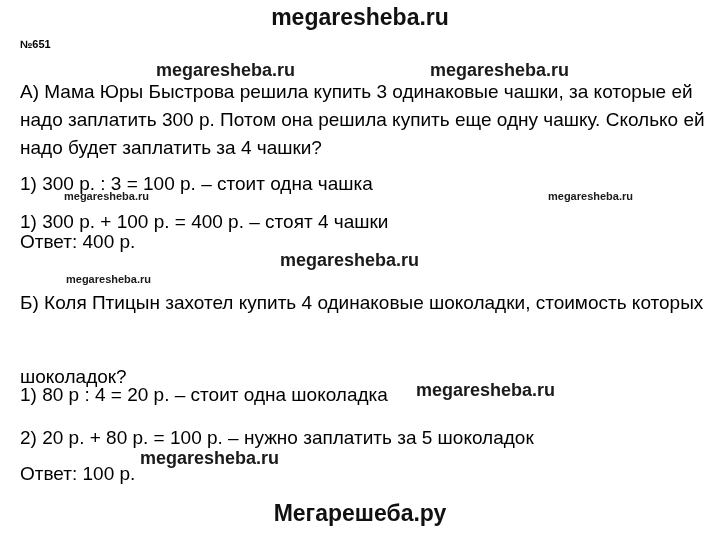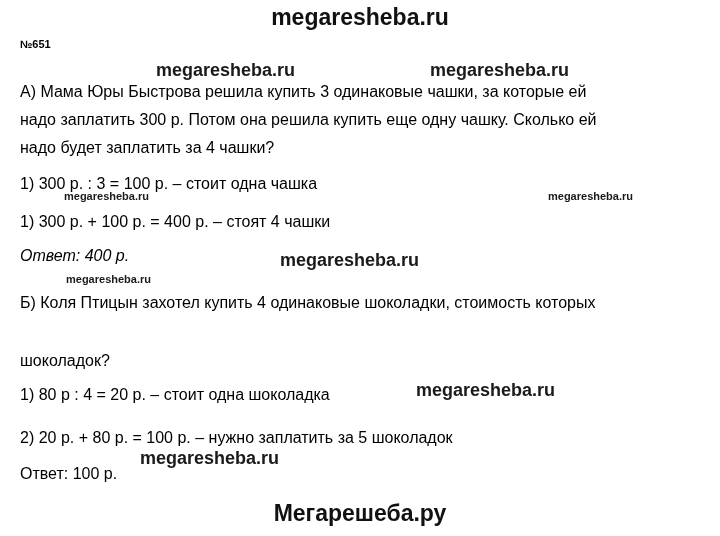--- a/index.html
+++ b/index.html
@@ -45,21 +45,21 @@
     position: absolute;
     top: 38px;
     left: 20px;
     font-size: 11px;
     font-weight: bold;
     color: #000;
   }
   .body-line {
     position: absolute;
     left: 20px;
-    font-size: 16px;
+    font-size: 19px;
     line-height: 20px;
     color: #000;
     white-space: pre;
   }
   .wm {
     position: absolute;
     color: #1a1a1a;
     font-weight: bold;
     white-space: nowrap;
   }
@@ -78,23 +78,23 @@
 
   <div class="header-title">megaresheba.ru</div>
 
   <div class="task-number">№651</div>
 
   <div class="body-line" style="top:82px;">А) Мама Юры Быстрова решила купить 3 одинаковые чашки, за которые ей</div>
   <div class="body-line" style="top:110px;">надо заплатить 300 р. Потом она решила купить еще одну чашку. Сколько ей</div>
   <div class="body-line" style="top:138px;">надо будет заплатить за 4 чашки?</div>
   <div class="body-line" style="top:174px;">1) 300 р. : 3 = 100 р. – стоит одна чашка</div>
   <div class="body-line" style="top:212px;">1) 300 р. + 100 р. = 400 р. – стоят 4 чашки</div>
-  <div class="body-line" style="top:246px;font-style:italic;">Ответ: 400 р.</div>
+  <div class="body-line" style="top:232px;">Ответ: 400 р.</div>
   <div class="body-line" style="top:293px;">Б) Коля Птицын захотел купить 4 одинаковые шоколадки, стоимость которых</div>
-  <div class="body-line" style="top:351px;">шоколадок?</div>
+  <div class="body-line" style="top:367px;">шоколадок?</div>
   <div class="body-line" style="top:385px;">1) 80 р : 4 = 20 р. – стоит одна шоколадка</div>
   <div class="body-line" style="top:428px;">2) 20 р. + 80 р. = 100 р. – нужно заплатить за 5 шоколадок</div>
   <div class="body-line" style="top:464px;">Ответ: 100 р.</div>
 
   <div class="wm wm-lg" style="left:156px; top:60px;">megaresheba.ru</div>
   <div class="wm wm-lg" style="left:430px; top:60px;">megaresheba.ru</div>
   <div class="wm wm-sm" style="left:64px;  top:190px;">megaresheba.ru</div>
   <div class="wm wm-sm" style="left:548px; top:190px;">megaresheba.ru</div>
   <div class="wm wm-lg" style="left:280px; top:250px;">megaresheba.ru</div>
   <div class="wm wm-sm" style="left:66px;  top:273px;">megaresheba.ru</div>

